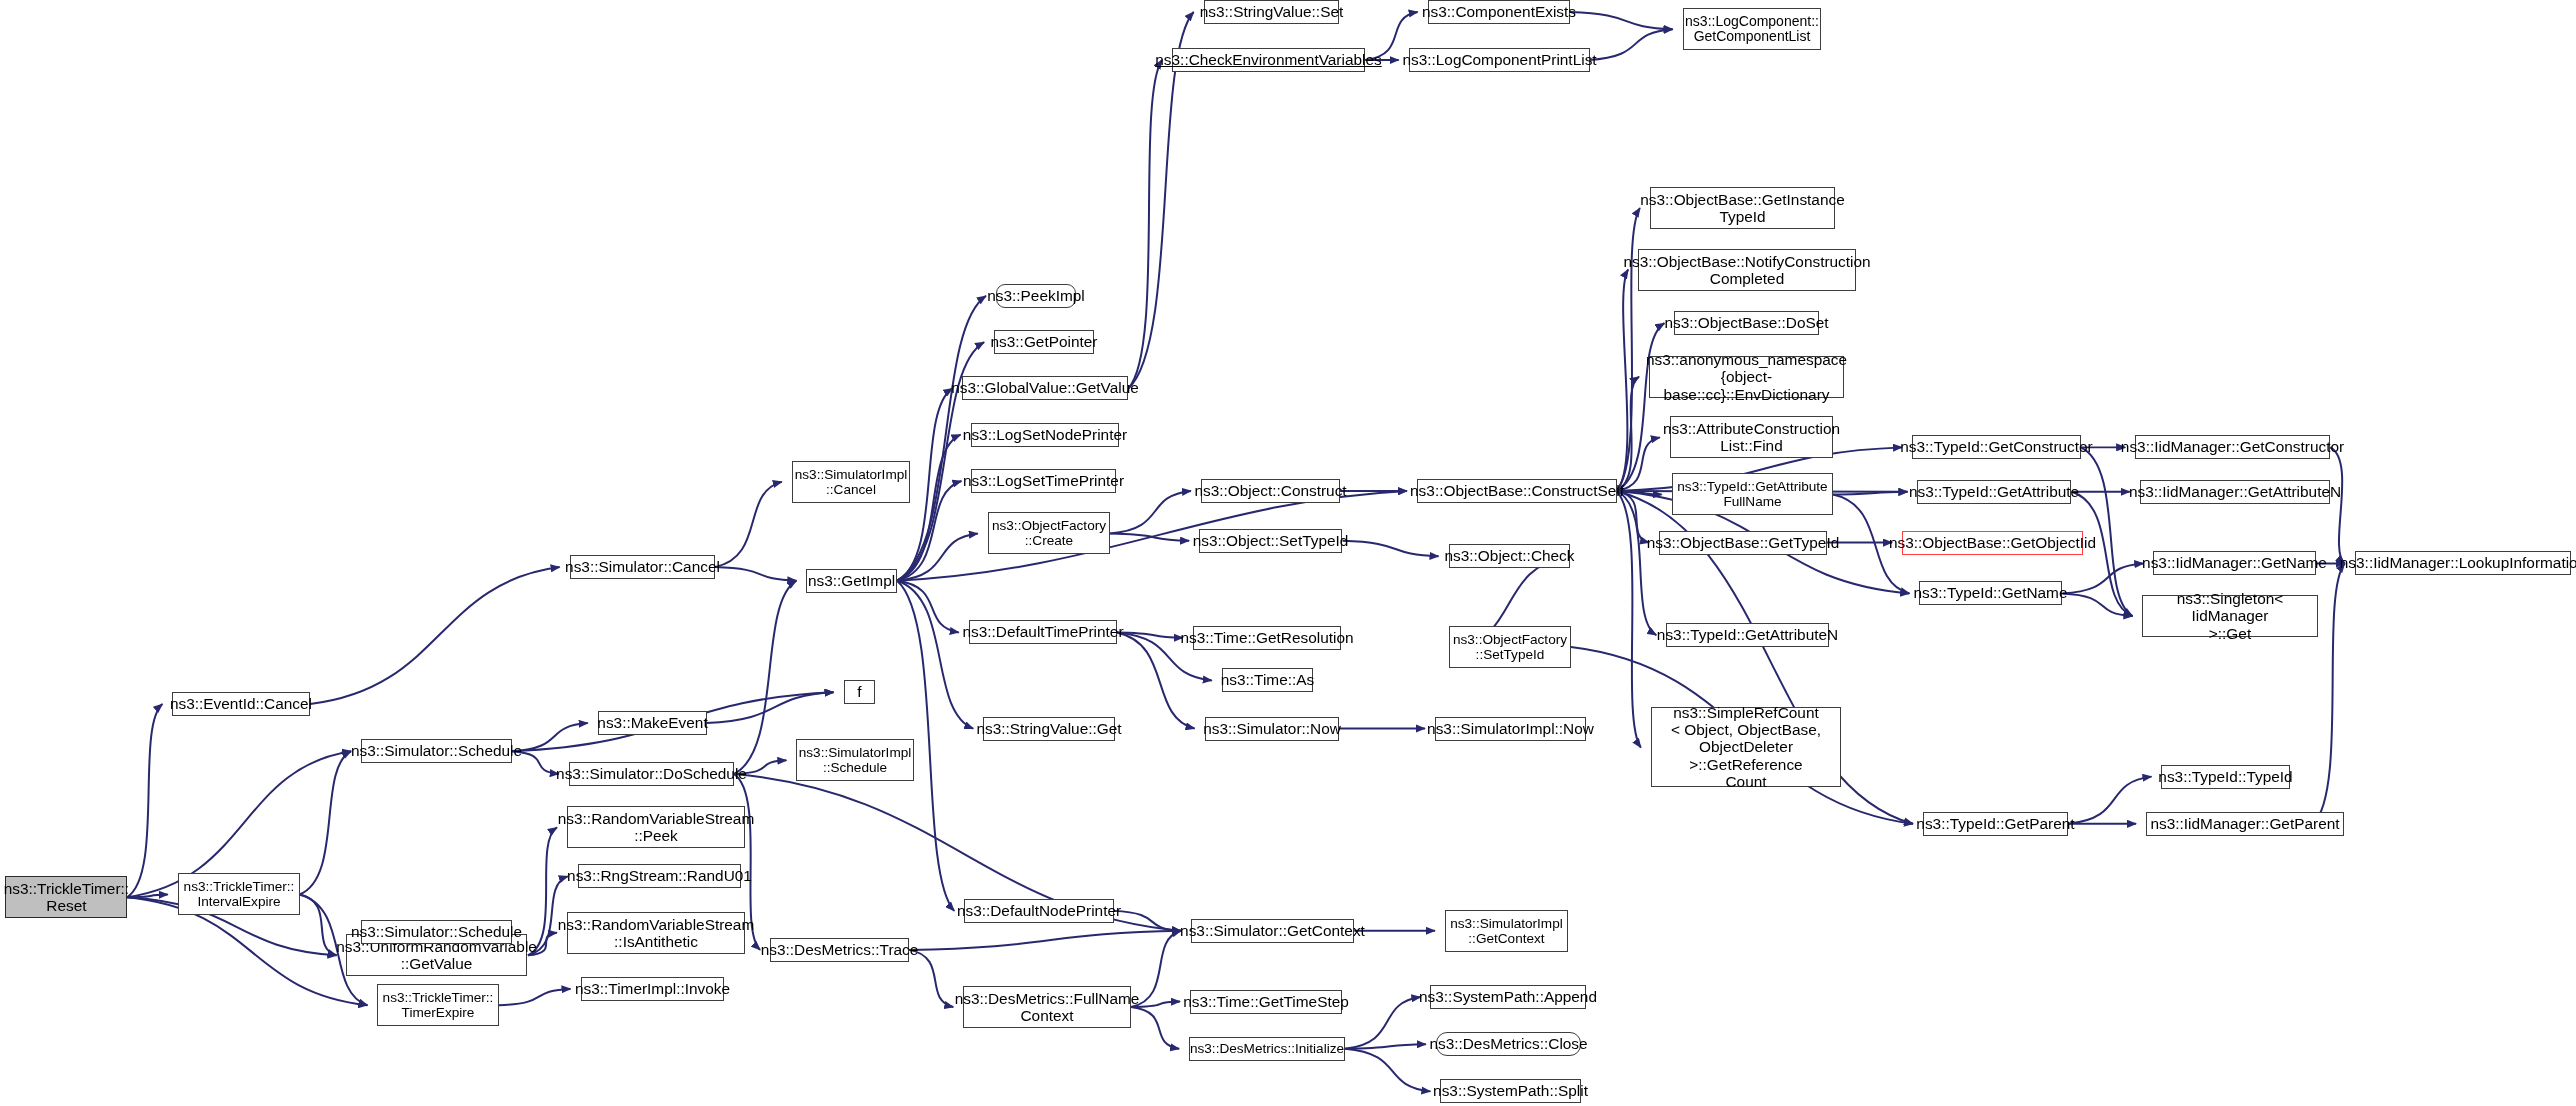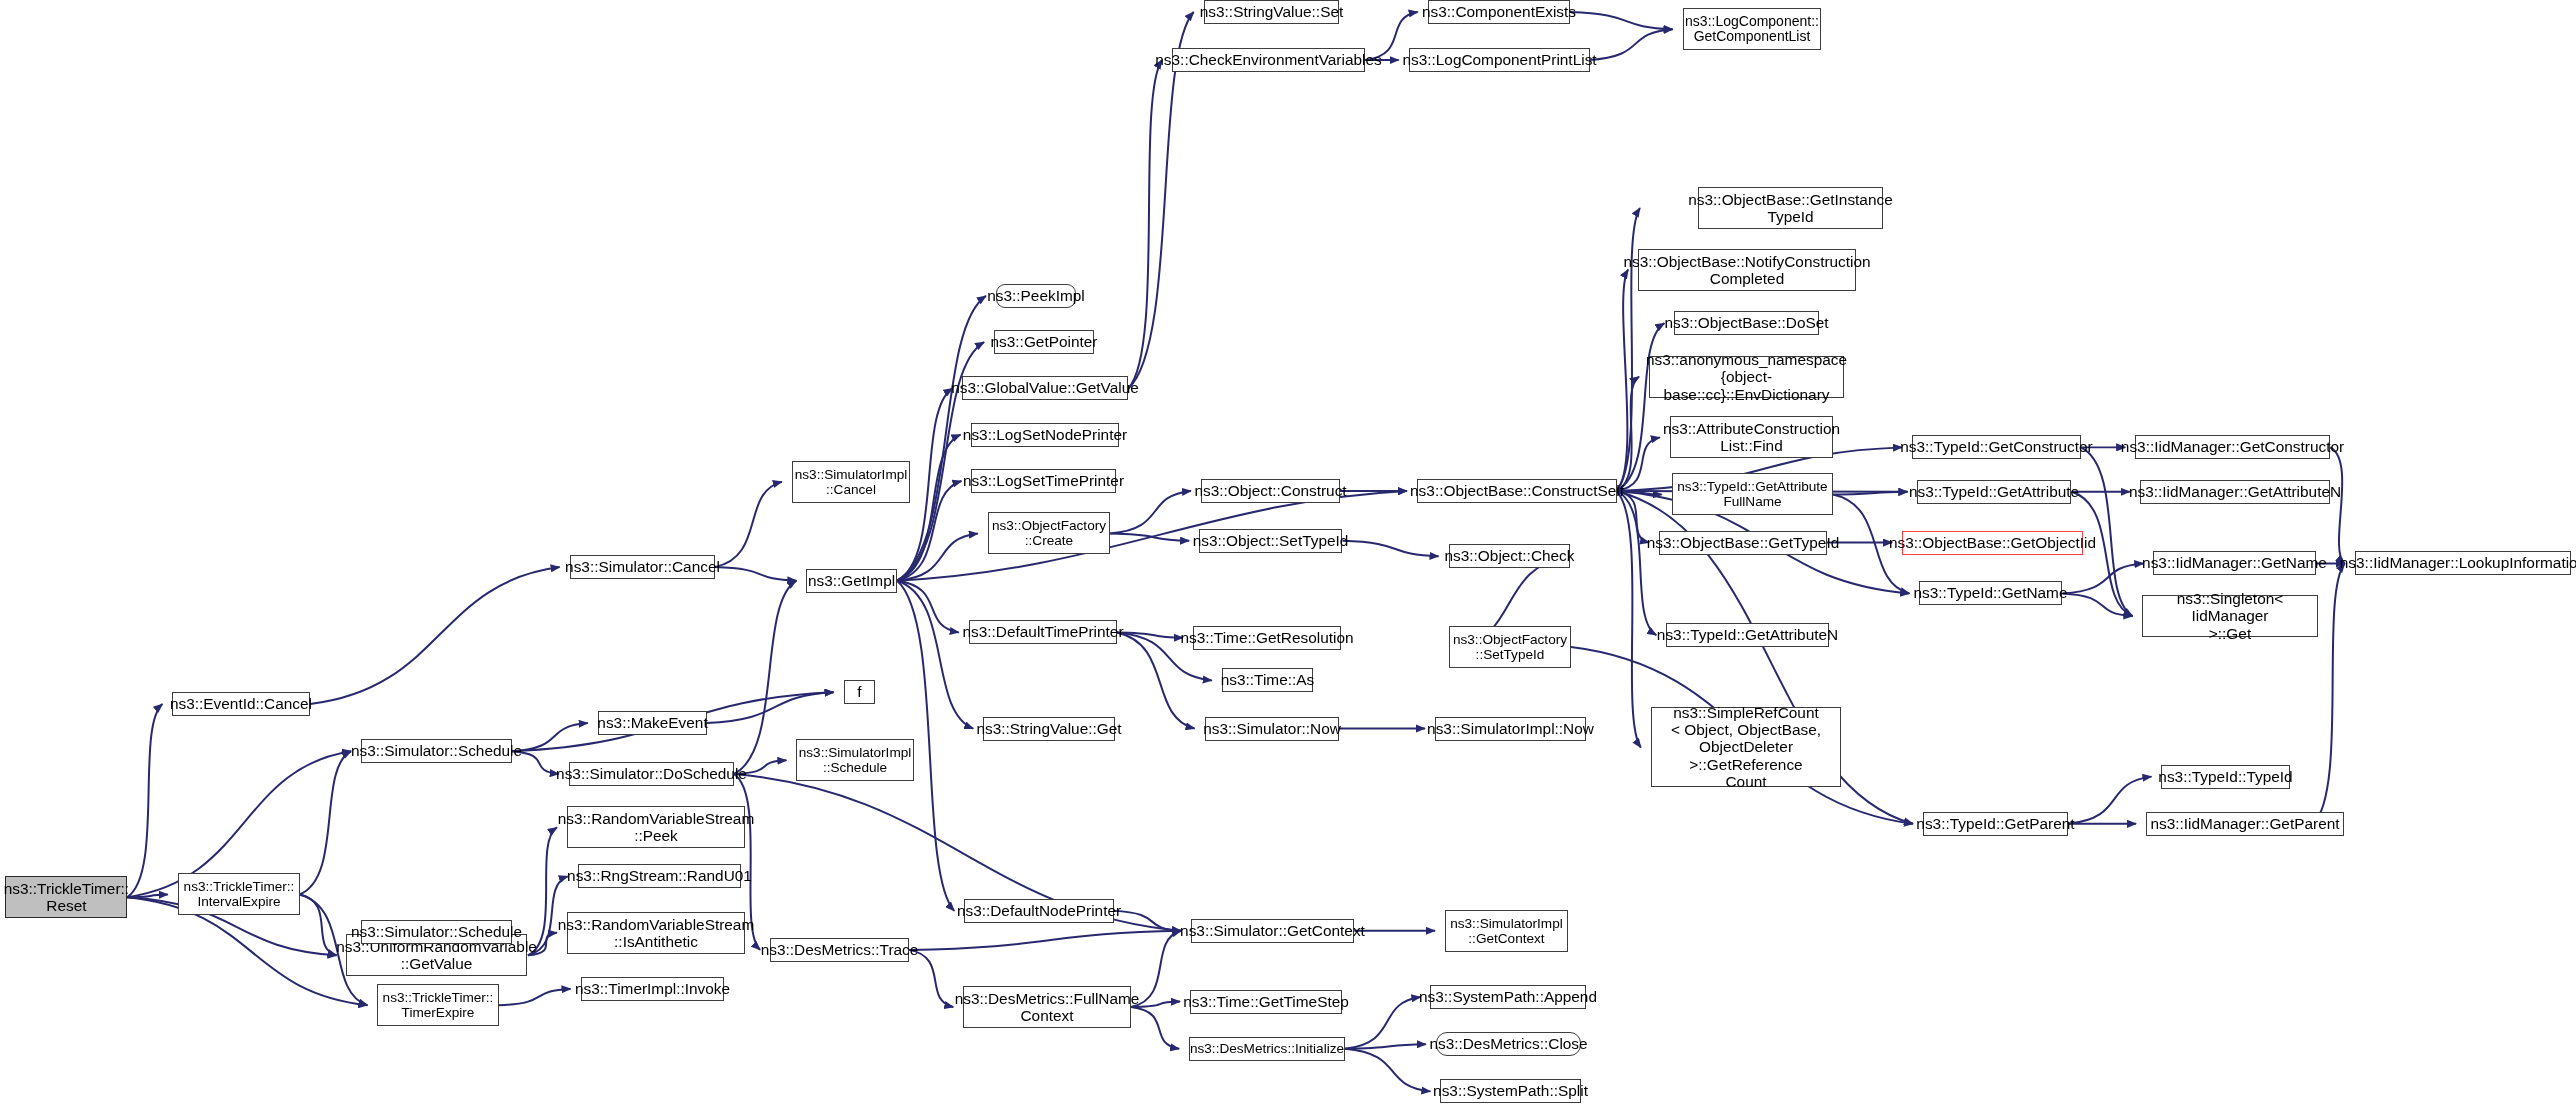--- a/index.html
+++ b/index.html
@@ -170,21 +170,21 @@
       <div class="node" style="left: 971px; top: 469px; width: 145px; height: 23.6px;">ns3::LogSetTimePrinter</div>
       <div class="node" style="left: 988px; top: 512px; width: 122px; height: 42px; font-size: 13.6px;">ns3::ObjectFactory
 ::Create</div>
       <div class="node" style="left: 969px; top: 620px; width: 148px; height: 23.6px;">ns3::DefaultTimePrinter</div>
       <div class="node" style="left: 983px; top: 717px; width: 132px; height: 23.6px;">ns3::StringValue::Get</div>
       <div class="node" style="left: 770px; top: 938px; width: 139px; height: 23.6px;">ns3::DesMetrics::Trace</div>
       <div class="node" style="left: 964px; top: 899px; width: 150px; height: 23.6px;">ns3::DefaultNodePrinter</div>
       <div class="node" style="left: 963px; top: 986px; width: 168px; height: 42px;">ns3::DesMetrics::FullName
 Context</div>
       <div class="node" style="left: 1204px; top: 0px; width: 135px; height: 23.6px;">ns3::StringValue::Set</div>
-      <div class="node" style="left: 1172px; top: 48px; width: 193px; height: 23.6px;">ns3::CheckEnvironmentVariables</div>
+      <div class="node" style="left: 1172px; top: 48px; width: 193px; height: 23.6px; text-decoration: underline;">ns3::CheckEnvironmentVariables</div>
       <div class="node" style="left: 1428px; top: 0px; width: 142px; height: 23.6px;">ns3::ComponentExists</div>
       <div class="node" style="left: 1409px; top: 48px; width: 181px; height: 23.6px;">ns3::LogComponentPrintList</div>
       <div class="node" style="left: 1683px; top: 8.2px; width: 138px; height: 42px; font-size: 14px;">ns3::LogComponent::
 GetComponentList</div>
       <div class="node" style="left: 1201px; top: 479px; width: 139px; height: 23.6px;">ns3::Object::Construct</div>
       <div class="node" style="left: 1199px; top: 529px; width: 143px; height: 23.6px;">ns3::Object::SetTypeId</div>
       <div class="node" style="left: 1193px; top: 626px; width: 148px; height: 23.6px;">ns3::Time::GetResolution</div>
       <div class="node" style="left: 1222px; top: 668px; width: 91px; height: 23.6px;">ns3::Time::As</div>
       <div class="node" style="left: 1205px; top: 717px; width: 134px; height: 23.6px;">ns3::Simulator::Now</div>
       <div class="node" style="left: 1417px; top: 479px; width: 200px; height: 23.6px;">ns3::ObjectBase::ConstructSelf</div>
@@ -193,21 +193,21 @@
 ::SetTypeId</div>
       <div class="node" style="left: 1435px; top: 717px; width: 151px; height: 23.6px;">ns3::SimulatorImpl::Now</div>
       <div class="node" style="left: 1191px; top: 919px; width: 163px; height: 23.6px;">ns3::Simulator::GetContext</div>
       <div class="node" style="left: 1445px; top: 910px; width: 123px; height: 42px; font-size: 13.6px;">ns3::SimulatorImpl
 ::GetContext</div>
       <div class="node" style="left: 1190px; top: 990px; width: 152px; height: 23.6px;">ns3::Time::GetTimeStep</div>
       <div class="node" style="left: 1189px; top: 1037px; width: 156px; height: 23.6px; font-size: 13.6px;">ns3::DesMetrics::Initialize</div>
       <div class="node" style="left: 1430px; top: 985px; width: 156px; height: 23.6px;">ns3::SystemPath::Append</div>
       <div class="node" style="left: 1436px; top: 1032px; width: 145px; height: 23.6px; border-radius: 11px;">ns3::DesMetrics::Close</div>
       <div class="node" style="left: 1440px; top: 1079px; width: 141px; height: 23.6px;">ns3::SystemPath::Split</div>
-      <div class="node" style="left: 1650px; top: 187px; width: 185px; height: 42px; margin-left: 48px;">ns3::ObjectBase::GetInstance
+      <div class="node" style="left: 1650px; top: 187px; width: 185px; height: 42px;">ns3::ObjectBase::GetInstance
 TypeId</div>
       <div class="node" style="left: 1638px; top: 249px; width: 218px; height: 42px;">ns3::ObjectBase::NotifyConstruction
 Completed</div>
       <div class="node" style="left: 1674px; top: 311px; width: 145px; height: 23.6px;">ns3::ObjectBase::DoSet</div>
       <div class="node" style="left: 1649px; top: 356px; width: 195px; height: 42px;">ns3::anonymous_namespace
 {object-base::cc}::EnvDictionary</div>
       <div class="node" style="left: 1670px; top: 416px; width: 163px; height: 42px;">ns3::AttributeConstruction
 List::Find</div>
       <div class="node" style="left: 1672px; top: 473px; width: 161px; height: 42px; font-size: 13.6px;">ns3::TypeId::GetAttribute
 FullName</div>

